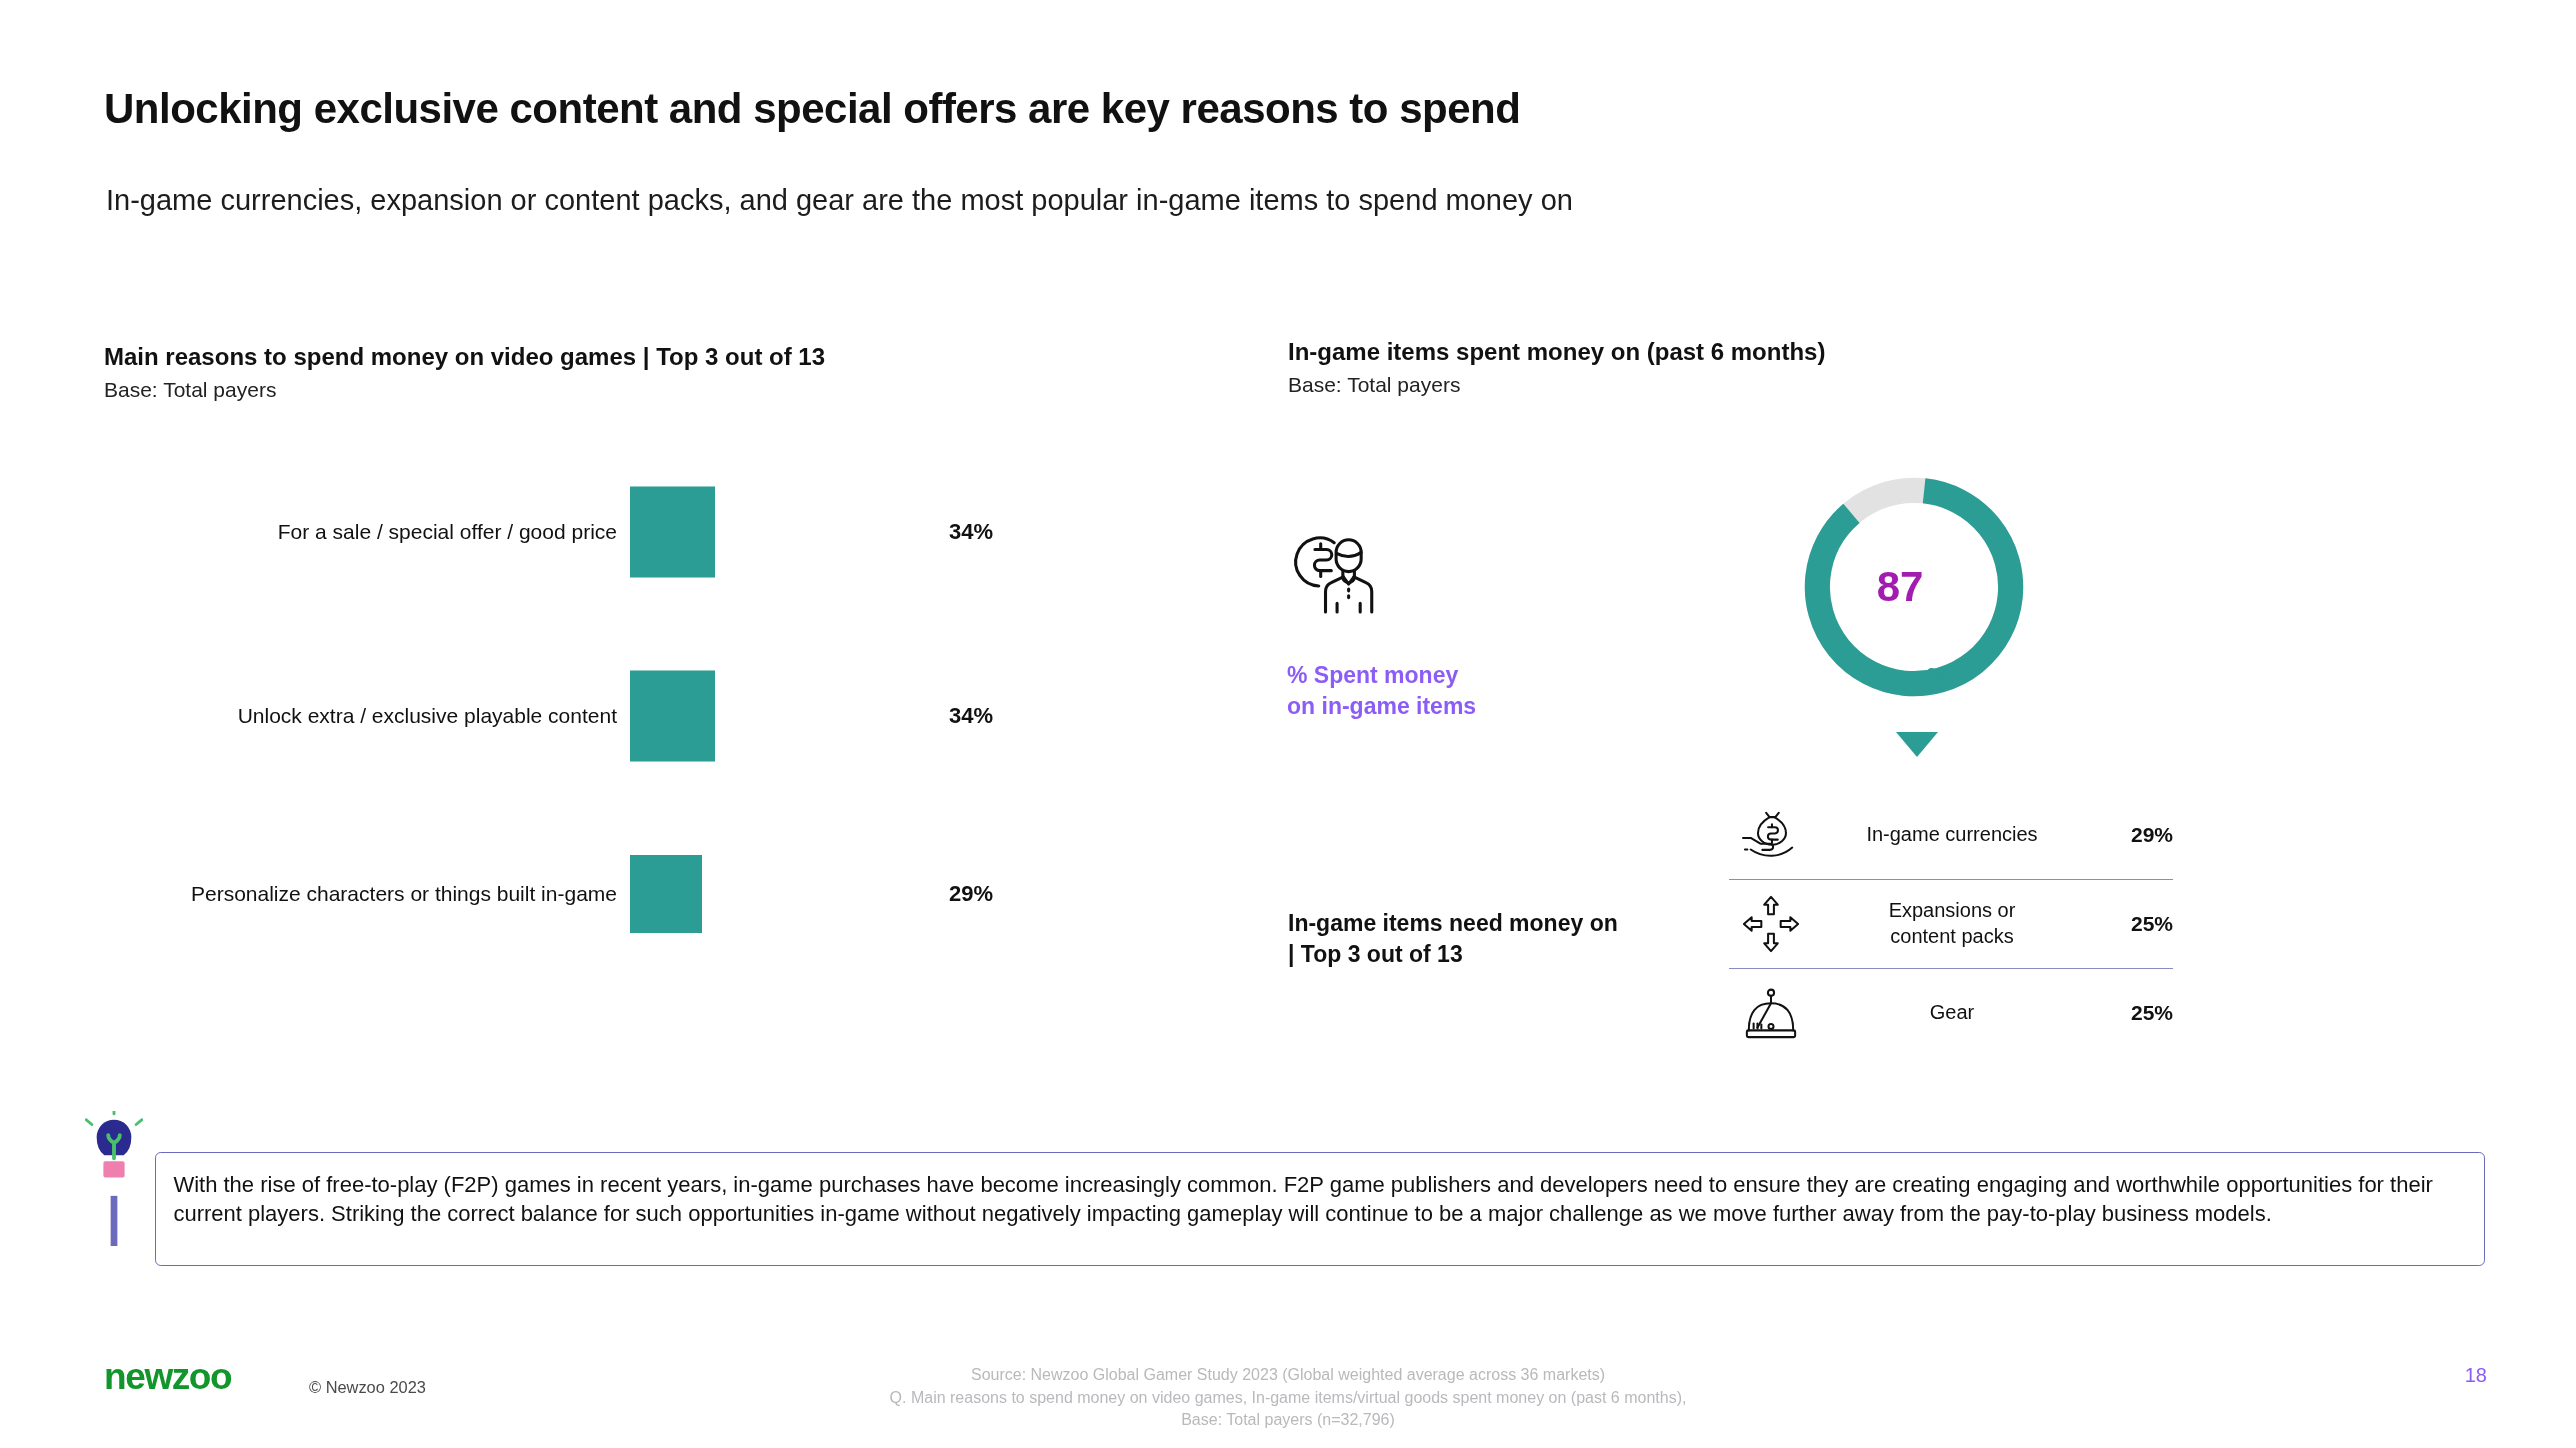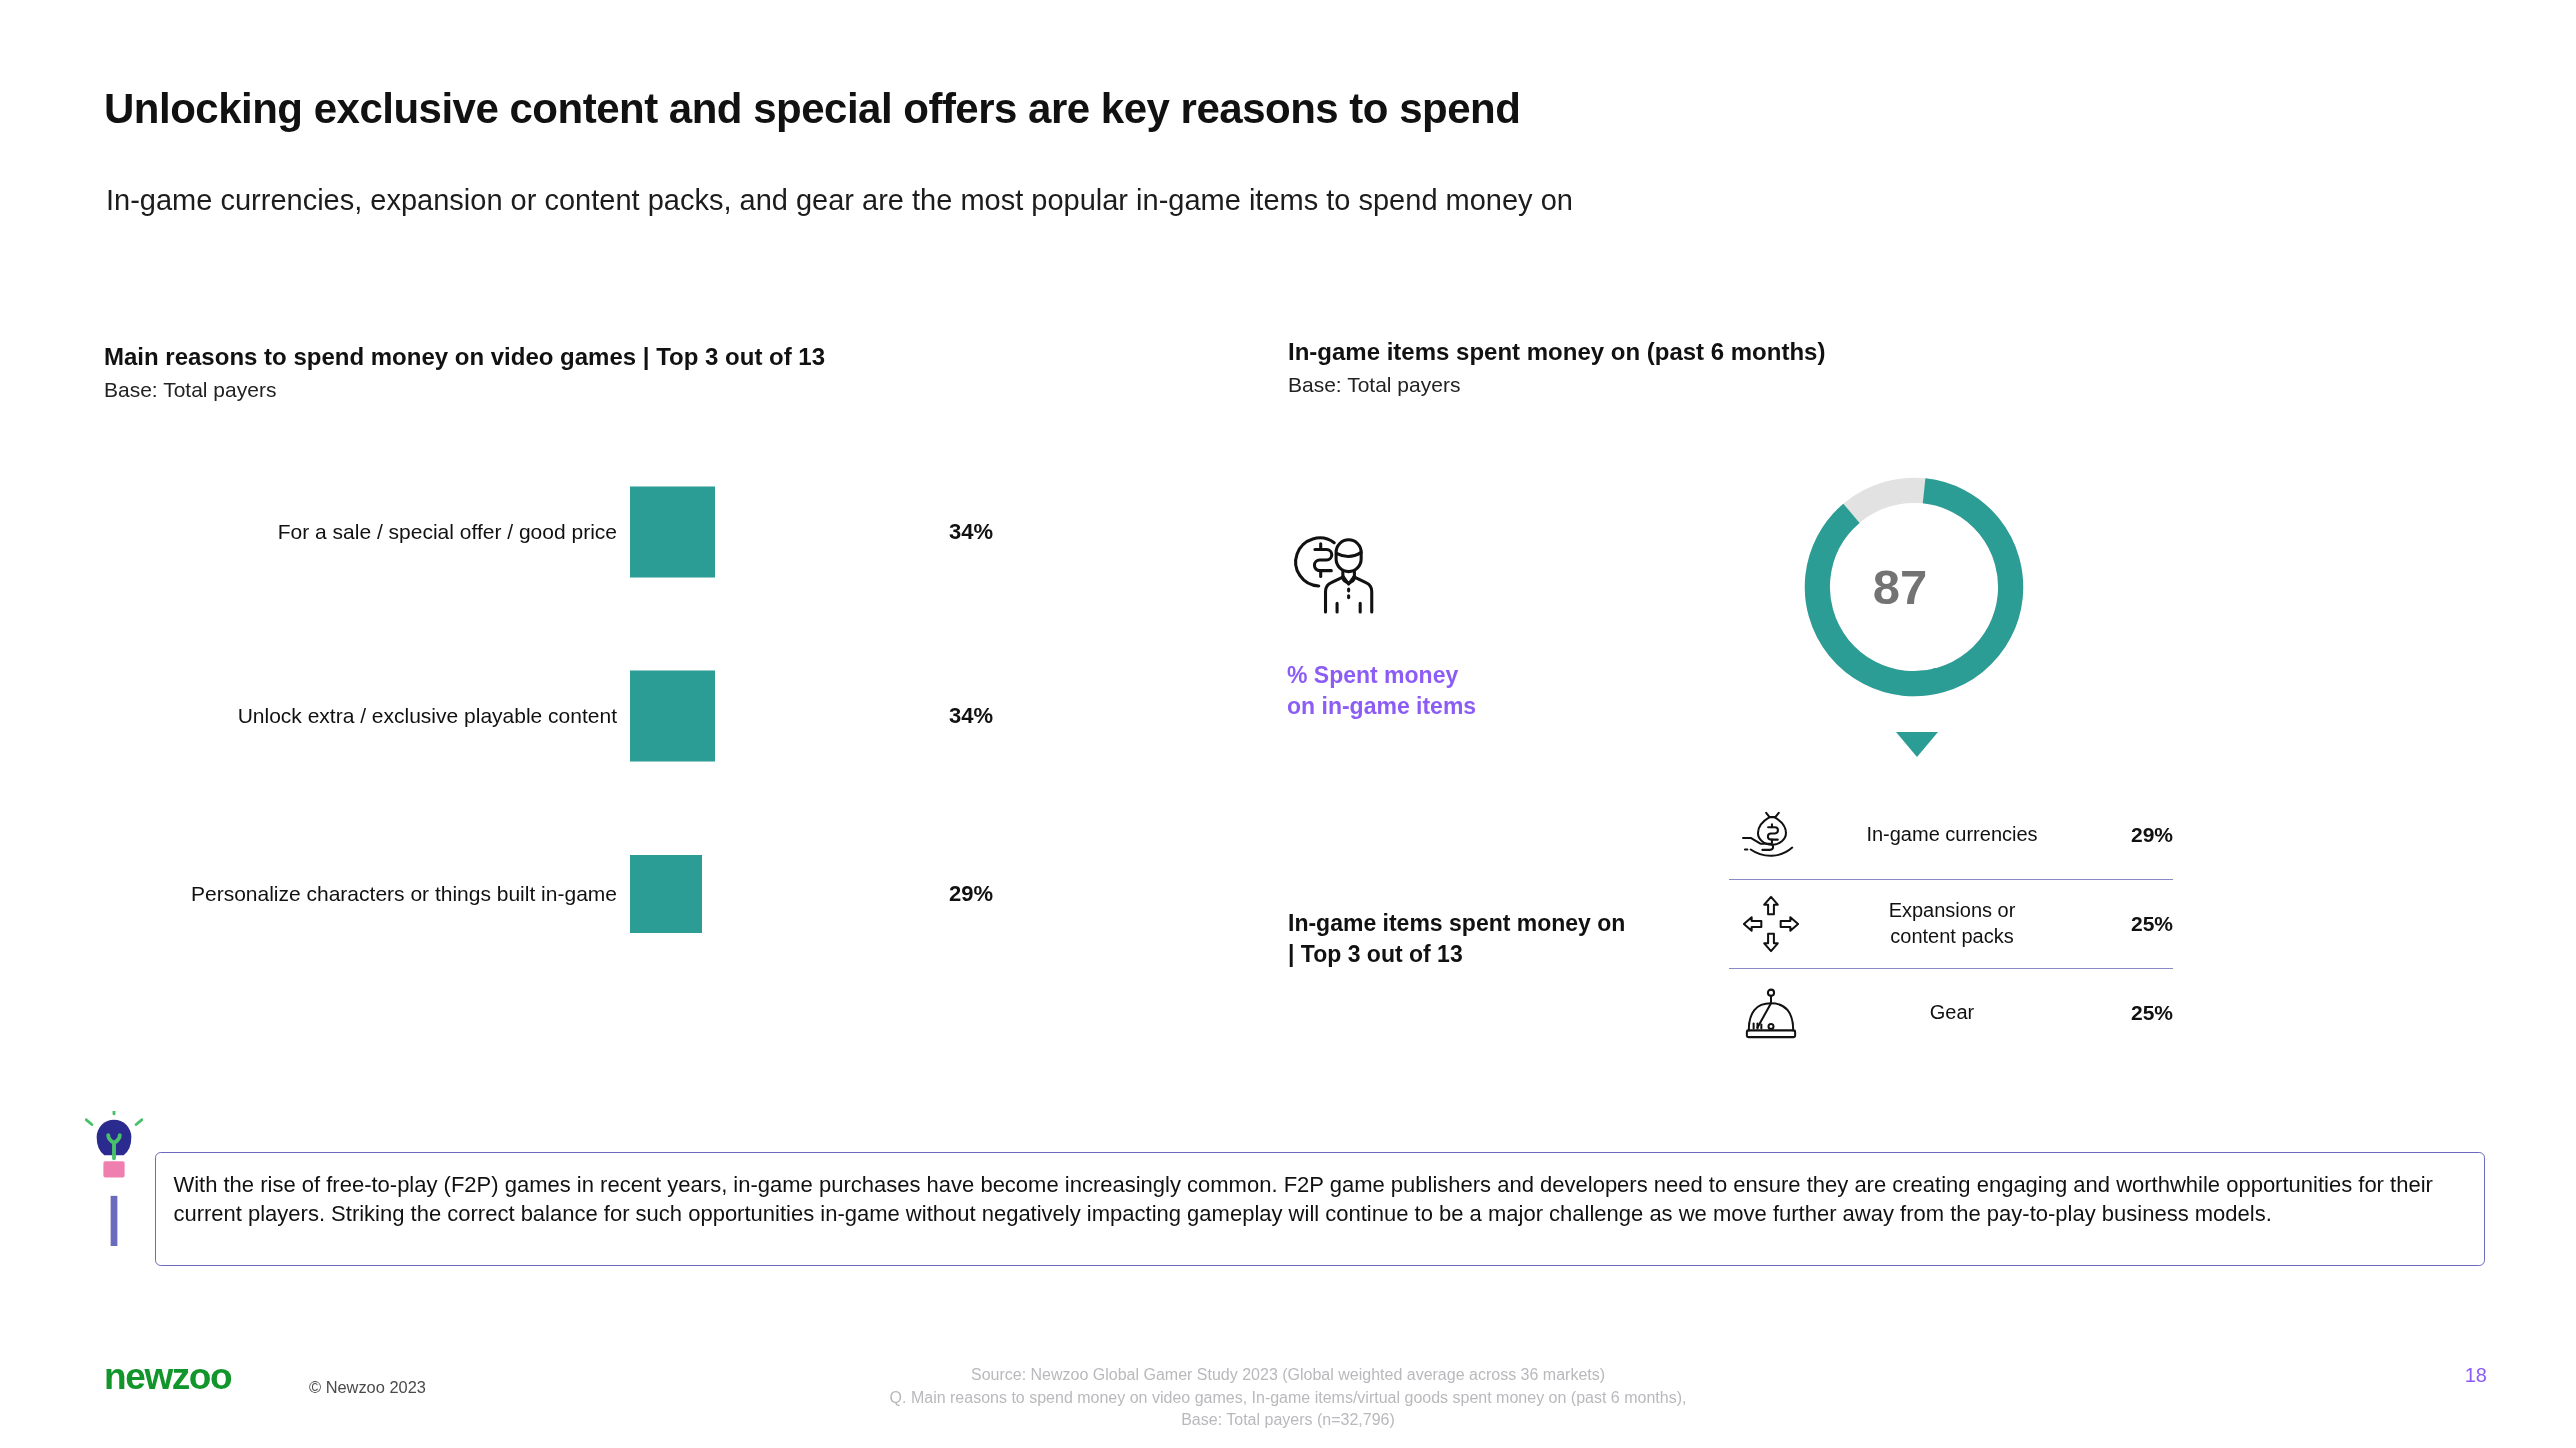--- a/index.html
+++ b/index.html
@@ -55,21 +55,21 @@
   #spend-icon-block .si-caption {
     margin-top:33px; font-size:23px; font-weight:700; color:#8b5cf6; line-height:1.35;
   }
 
   
   #donut-wrap { position:absolute; left:1798px; top:471px; width:232px; height:232px; }
   #donut-center {
     position:absolute; left:0; top:0; width:232px; height:232px;
     display:flex; align-items:center; justify-content:center;
   }
-  #donut-value { font-size:49px; font-weight:700; color:#737373; line-height:1; }
+  #donut-value { font-size:42px; font-weight:700; color:#a21caf; line-height:1; }
   #donut-unit  { font-size:28px; font-weight:700; color:#2b9d94; margin-left:2.9px; align-self:flex-end; margin-bottom:8.7px; }
 
   
   #donut-arrow {
     position:absolute; left:1896px; top:732px;
     width:0; height:0;
     border-left:21px solid transparent;
     border-right:21px solid transparent;
     border-top:25px solid #2b9d94;
   }
@@ -191,21 +191,21 @@
     <circle id="donut-arc" cx="120" cy="120" r="100" fill="none" stroke="#2b9d94" stroke-width="26" stroke-linecap="butt" transform="rotate(-84 120 120)" stroke-dasharray="546.6 628.3"></circle>
   </svg>
   <div id="donut-center">
     <span id="donut-value">87</span>
     <span id="donut-unit">%</span>
   </div>
 </div>
 <div id="donut-arrow"></div>
 
 <div id="items-caption">
-  <div>In-game items spent money on</div>
+  <div>In-game items need money on</div>
   <div>| Top 3 out of 13</div>
 </div>
 
 <div id="items-list">
 
   <div class="item-row">
     <div class="item-icon">
       <svg width="62" height="56" viewBox="0 0 64 58" fill="none" stroke="#111" stroke-width="2.1" stroke-linecap="round" stroke-linejoin="round">
         <path d="M27 6 l3.5 4.5 h6 L40 6"></path>
         <path d="M30.5 10.5 q-12 7 -12 16.5 a14.5 12 0 0 0 29 0 q0 -9.5 -12 -16.5"></path>

